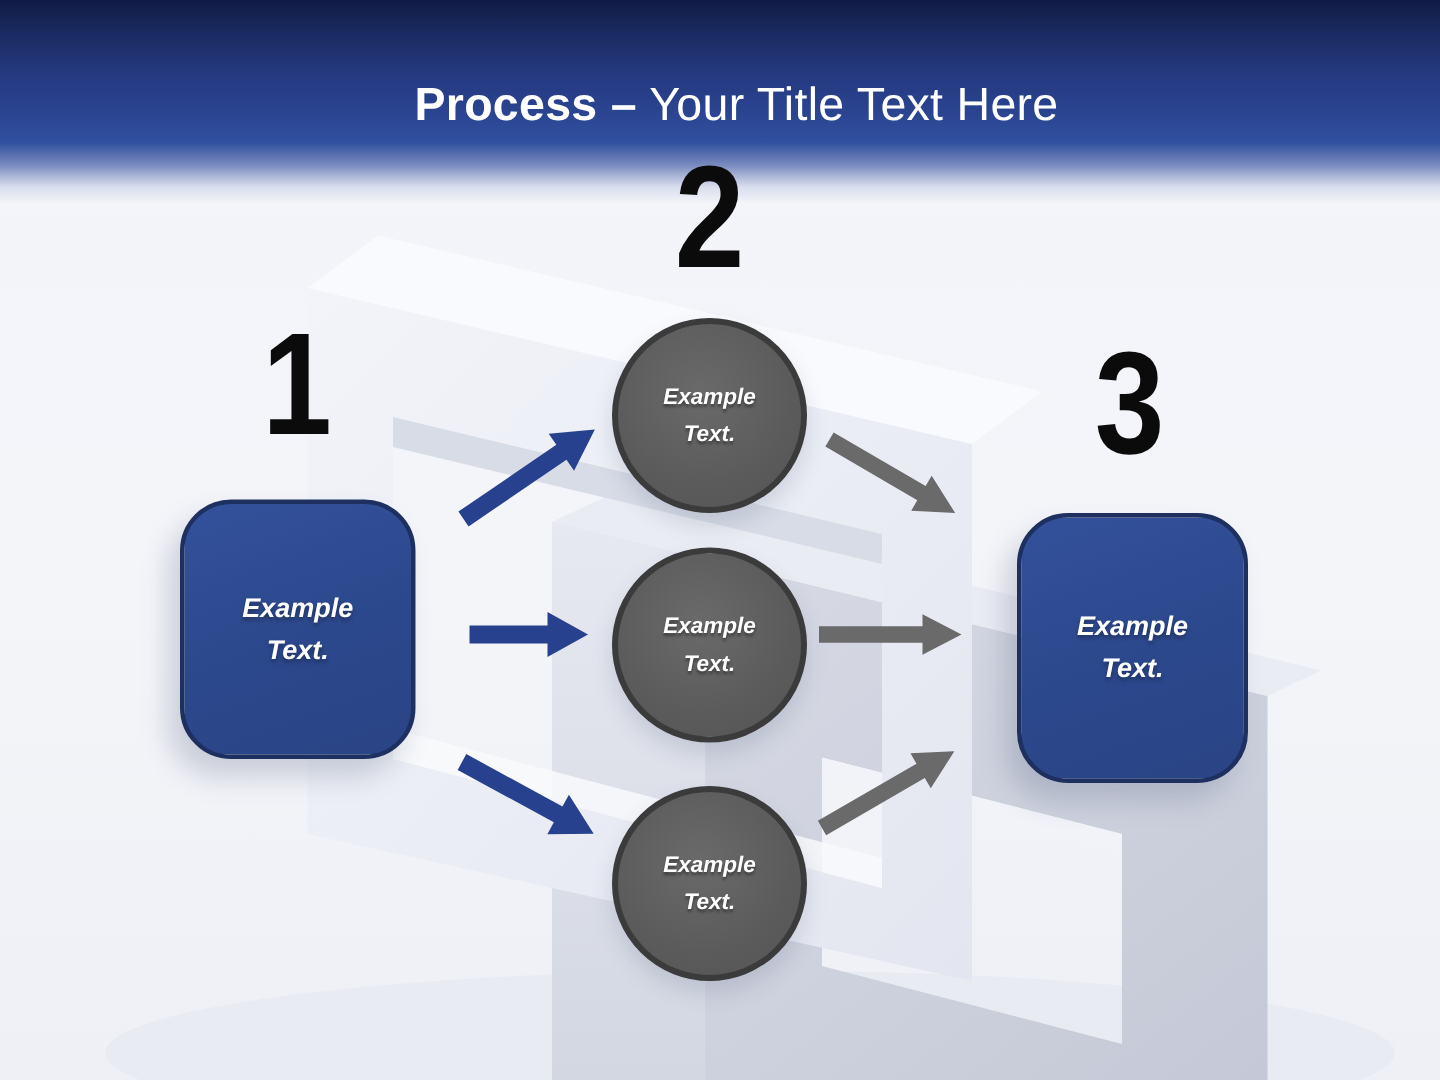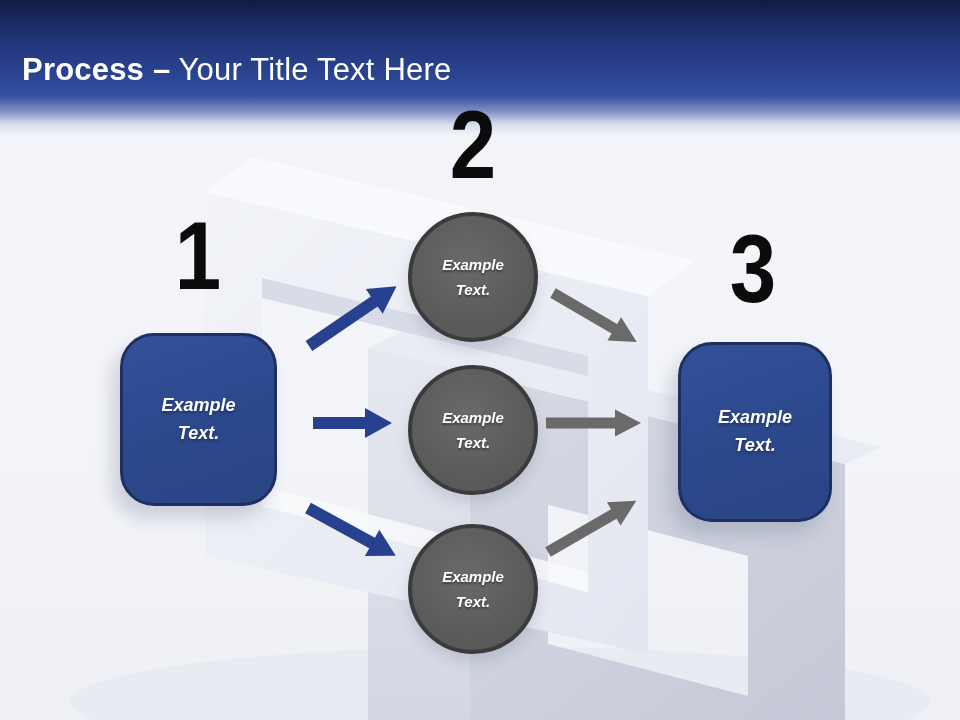--- a/index.html
+++ b/index.html
@@ -10,21 +10,21 @@
   }
   
   .header{
     position:absolute;left:0;top:0;width:960px;height:140px;
     background:linear-gradient(180deg,
       #101B45 0%,#1A2A60 15%,#24397F 35%,#2B4592 55%,
       #31509F 68%,#7D8DC0 79%,#D9DEEE 89%,#F4F5F9 97%);
   }
   .title{
     position:absolute;left:0;top:52px;width:100%;margin:0;padding-left:22px;
-    box-sizing:border-box;color:#FFFFFF;
+    box-sizing:border-box;text-align:center;color:#FFFFFF;
     font-size:31px;font-weight:400;letter-spacing:.2px;white-space:nowrap;
   }
   .title .t-bold{font-weight:700;}
   .title .t-sep{font-weight:600;}
   
   .bg,.arrows{position:absolute;left:0;top:0;width:960px;height:720px;}
   
   .step-number{
     position:absolute;width:110px;text-align:center;color:#0B0B0C;
     font-size:97px;font-weight:700;line-height:1;transform:scaleX(.86);

